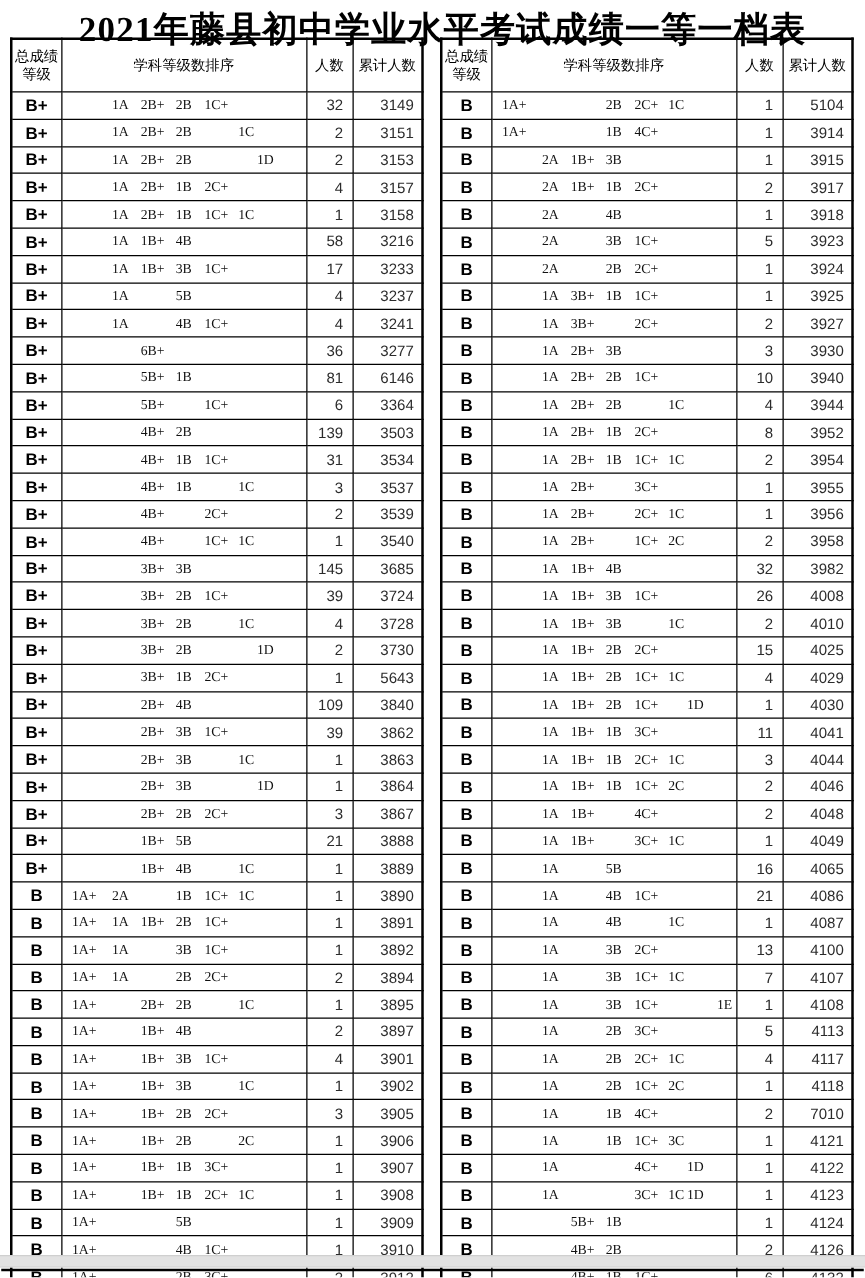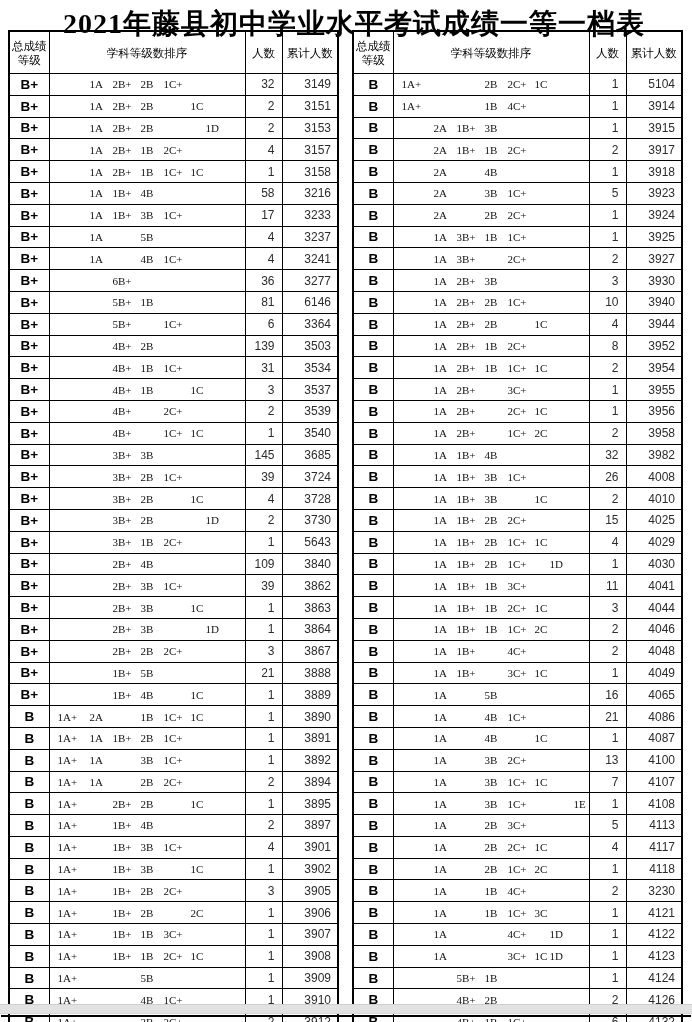--- a/index.html
+++ b/index.html
@@ -1082,21 +1082,21 @@
         <tr>
           <td class="c-grade">B</td>
           <td class="c-slots">
             <div class="slotwrap">
               <span class="tok" style="left: 40px;">1A</span>
               <span class="tok" style="left: 91px;">1B</span>
               <span class="tok" style="left: 114px;">4C+</span>
             </div>
           </td>
           <td class="c-num">2</td>
-          <td class="c-cum">3230</td>
+          <td class="c-cum">7010</td>
         </tr>
         <tr>
           <td class="c-grade">B</td>
           <td class="c-slots">
             <div class="slotwrap">
               <span class="tok" style="left: 40px;">1A</span>
               <span class="tok" style="left: 91px;">1B</span>
               <span class="tok" style="left: 114px;">1C+</span>
               <span class="tok" style="left: 141px;">3C</span>
             </div>

